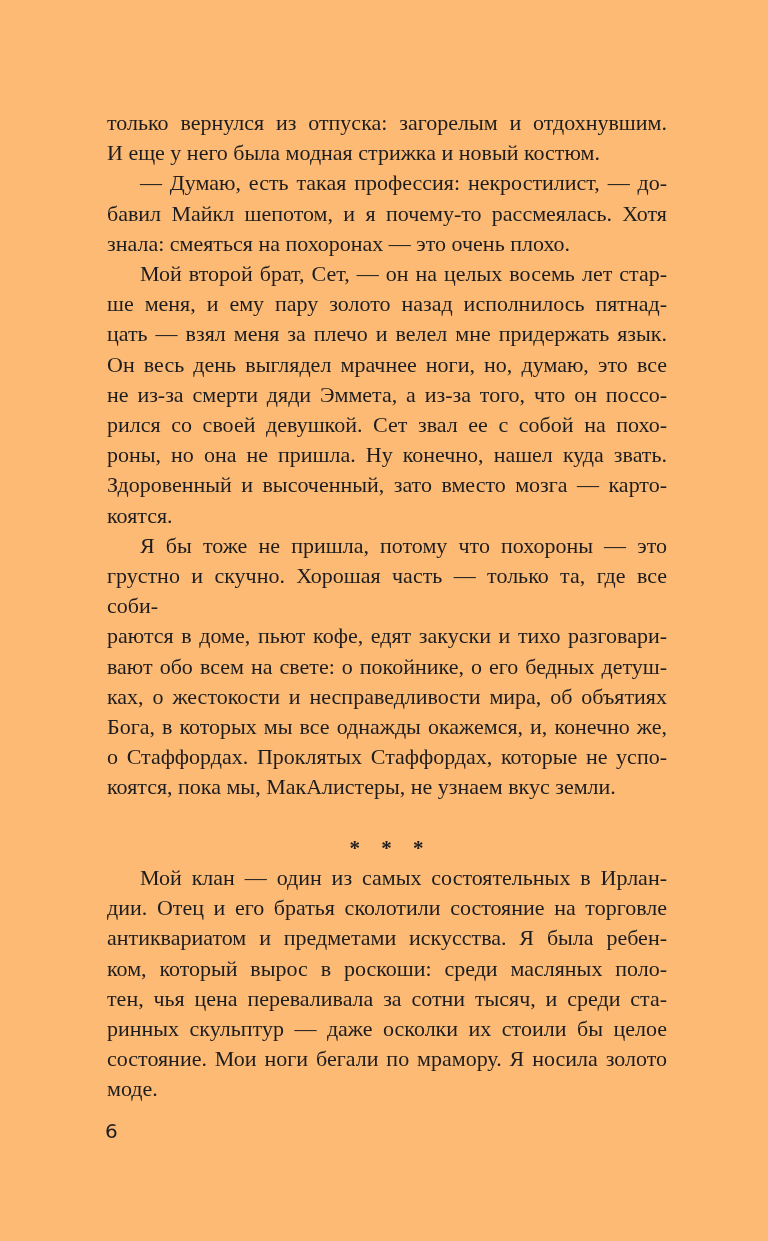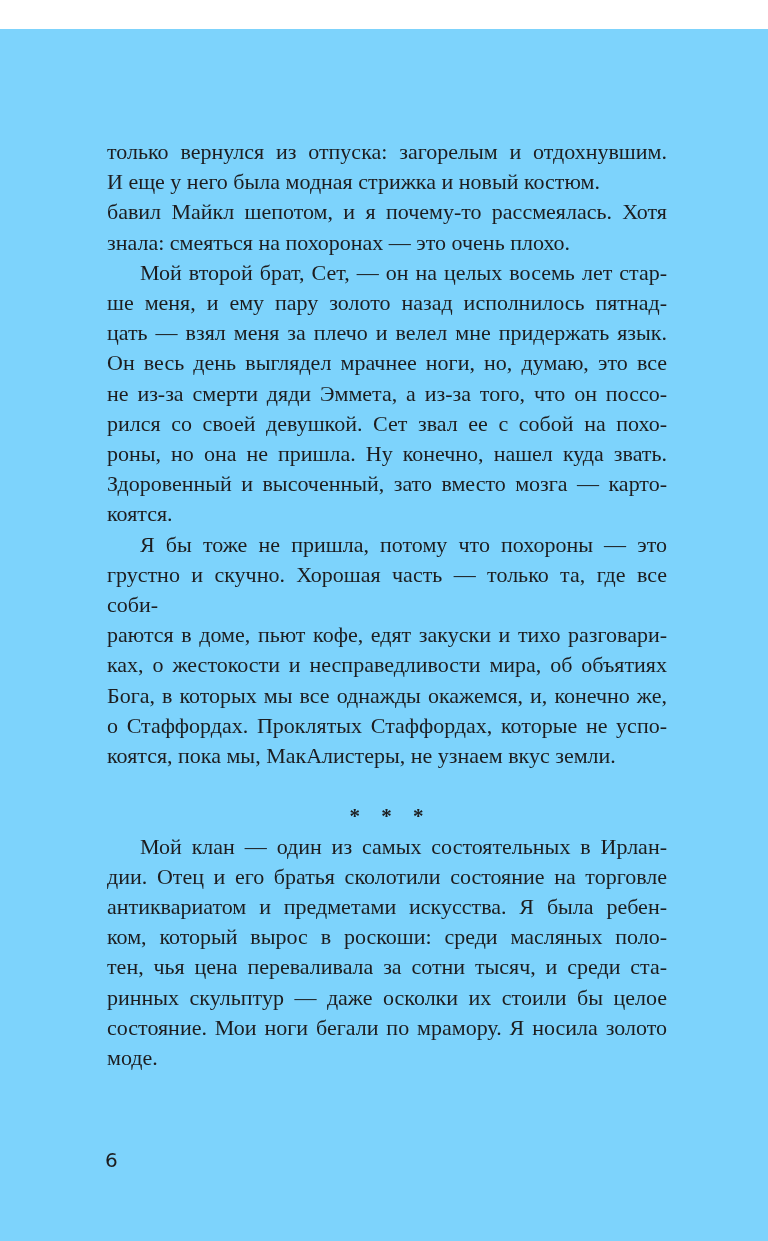--- a/index.html
+++ b/index.html
@@ -9,22 +9,21 @@
   }
   body {
     width: 768px;
     height: 1241px;
     position: relative;
     overflow: hidden;
   }
   .book-page {
     position: absolute;
     inset: 0;
-    background: #7dd3fc;
-    margin-top: 29px;
+    background: #fdba74;
   }
   .text-block {
     position: absolute;
     left: 107px;
     top: 108px;
     width: 560px;
     font-family: "Liberation Serif", "DejaVu Serif", serif;
     font-size: 22px;
     line-height: 30.2px;
     color: #1d1d1f;
@@ -63,34 +62,36 @@
     color: #1d1d1f;
   }
 </style>
 </head>
 <body>
 
 <div class="book-page">
   <div class="text-block">
       <div class="line">только вернулся из отпуска: загорелым и отдохнувшим.</div>
       <div class="line last">И еще у него была модная стрижка и новый костюм.</div>
+      <div class="line indent">— Думаю, есть такая профессия: некростилист, — до-</div>
       <div class="line">бавил Майкл шепотом, и я почему-то рассмеялась. Хотя</div>
       <div class="line last">знала: смеяться на похоронах — это очень плохо.</div>
       <div class="line indent">Мой второй брат, Сет, — он на целых восемь лет стар-</div>
       <div class="line">ше меня, и ему пару золото назад исполнилось пятнад-</div>
       <div class="line">цать — взял меня за плечо и велел мне придержать язык.</div>
       <div class="line">Он весь день выглядел мрачнее ноги, но, думаю, это все</div>
       <div class="line">не из-за смерти дяди Эммета, а из-за того, что он поссо-</div>
       <div class="line">рился со своей девушкой. Сет звал ее с собой на похо-</div>
       <div class="line">роны, но она не пришла. Ну конечно, нашел куда звать.</div>
       <div class="line">Здоровенный и высоченный, зато вместо мозга — карто-</div>
       <div class="line last">коятся.</div>
       <div class="line indent">Я бы тоже не пришла, потому что похороны — это</div>
       <div class="line">грустно и скучно. Хорошая часть — только та, где все соби-</div>
       <div class="line">раются в доме, пьют кофе, едят закуски и тихо разговари-</div>
+      <div class="line">вают обо всем на свете: о покойнике, о его бедных детуш-</div>
       <div class="line">ках, о жестокости и несправедливости мира, об объятиях</div>
       <div class="line">Бога, в которых мы все однажды окажемся, и, конечно же,</div>
       <div class="line">о Стаффордах. Проклятых Стаффордах, которые не успо-</div>
       <div class="line last">коятся, пока мы, МакАлистеры, не узнаем вкус земли.</div>
       <div class="separator">* * *</div>
       <div class="line indent">Мой клан — один из самых состоятельных в Ирлан-</div>
       <div class="line">дии. Отец и его братья сколотили состояние на торговле</div>
       <div class="line">антиквариатом и предметами искусства. Я была ребен-</div>
       <div class="line">ком, который вырос в роскоши: среди масляных поло-</div>
       <div class="line">тен, чья цена переваливала за сотни тысяч, и среди ста-</div>

